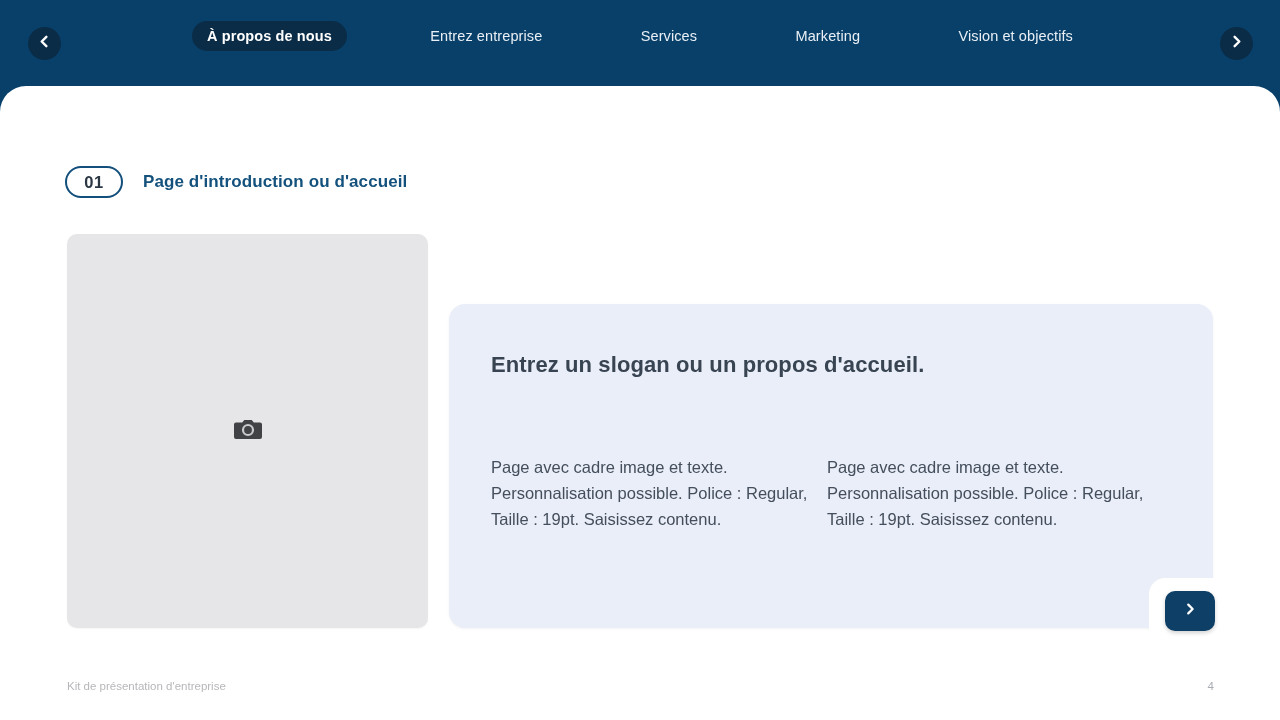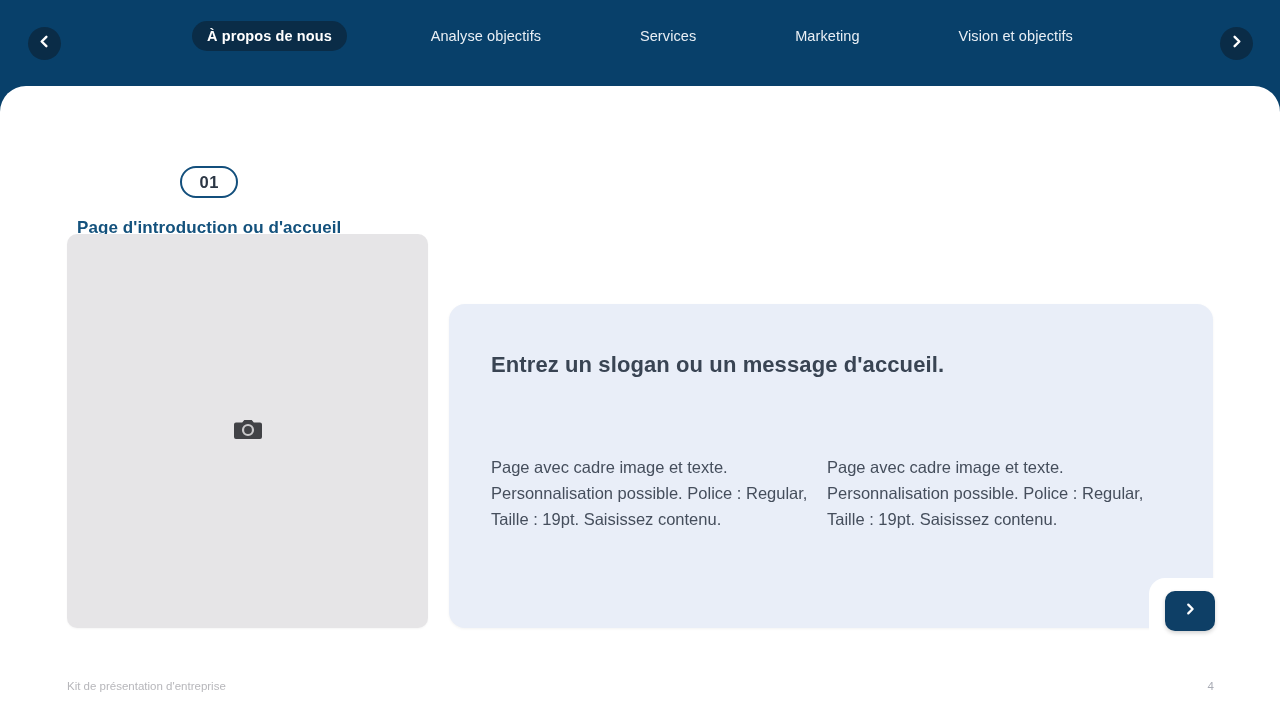--- a/index.html
+++ b/index.html
@@ -43,22 +43,22 @@
 
   
   .sheet {
     position: absolute; top: 86px; left: 0; right: 0; bottom: 0;
     background: #ffffff;
     border-radius: 26px 26px 0 0;
   }
 
   
   .title-row {
-    position: absolute; left: 77px; top: 80px;
-    display: flex; align-items: center; gap: 20px; flex-direction: column;
+    position: absolute; left: 65px; top: 80px;
+    display: flex; align-items: center; gap: 20px;
   }
   .num-badge {
     min-width: 54px; height: 28px;
     border: 2.5px solid #134f7c; border-radius: 17px;
     display: flex; align-items: center; justify-content: center;
     color: #2b3644; font-weight: 700; font-size: 16.5px;
     letter-spacing: 0.5px;
   }
   .slide-title {
     color: #14527d; font-weight: 700; font-size: 17px;
@@ -126,21 +126,21 @@
   <div class="navbar">
     <div class="nav-circle prev">
       <span>
         <svg width="15" height="15" viewBox="0 0 16 16">
             <path d="M10 3 L5 8 L10 13" stroke="#ffffff" stroke-width="2.6" fill="none" stroke-linecap="round" stroke-linejoin="round"></path>
           </svg>
       </span>
     </div>
     <div class="nav-items">
         <div class="nav-item active">À propos de nous</div>
-        <div class="nav-item">Analyse objectifs</div>
+        <div class="nav-item">Entrez entreprise</div>
         <div class="nav-item">Services</div>
         <div class="nav-item">Marketing</div>
         <div class="nav-item">Vision et objectifs</div>
       </div>
     <div class="nav-circle next">
       <span>
         <svg width="15" height="15" viewBox="0 0 16 16">
             <path d="M6 3 L11 8 L6 13" stroke="#ffffff" stroke-width="2.6" fill="none" stroke-linecap="round" stroke-linejoin="round"></path>
           </svg>
       </span>
@@ -157,21 +157,21 @@
     <div class="img-placeholder">
       <span>
         <svg width="30" height="25" viewBox="0 0 30 25">
           <path d="M3 5.5 h6.2 l2.1 -2.6 h7.4 l2.1 2.6 H27 a2 2 0 0 1 2 2 v12.5 a2 2 0 0 1 -2 2 H3 a2 2 0 0 1 -2 -2 V7.5 a2 2 0 0 1 2 -2 z" fill="#414246"></path>
           <circle cx="15" cy="13" r="5" fill="none" stroke="#c9c8ca" stroke-width="2.2"></circle>
         </svg>
       </span>
     </div>
 
     <div class="panel">
-      <div class="panel-heading">Entrez un slogan ou un message d'accueil.</div>
+      <div class="panel-heading">Entrez un slogan ou un propos d'accueil.</div>
       <div class="panel-columns">
           <div class="panel-col">Page avec cadre image et texte. Personnalisation possible. Police : Regular, Taille : 19pt. Saisissez contenu.</div>
           <div class="panel-col">Page avec cadre image et texte. Personnalisation possible. Police : Regular, Taille : 19pt. Saisissez contenu.</div>
         </div>
       <div class="panel-notch">
         <div class="next-btn">
           <span>
             <svg width="14" height="14" viewBox="0 0 16 16">
                 <path d="M6 3 L11 8 L6 13" stroke="#ffffff" stroke-width="2.6" fill="none" stroke-linecap="round" stroke-linejoin="round"></path>
               </svg>

